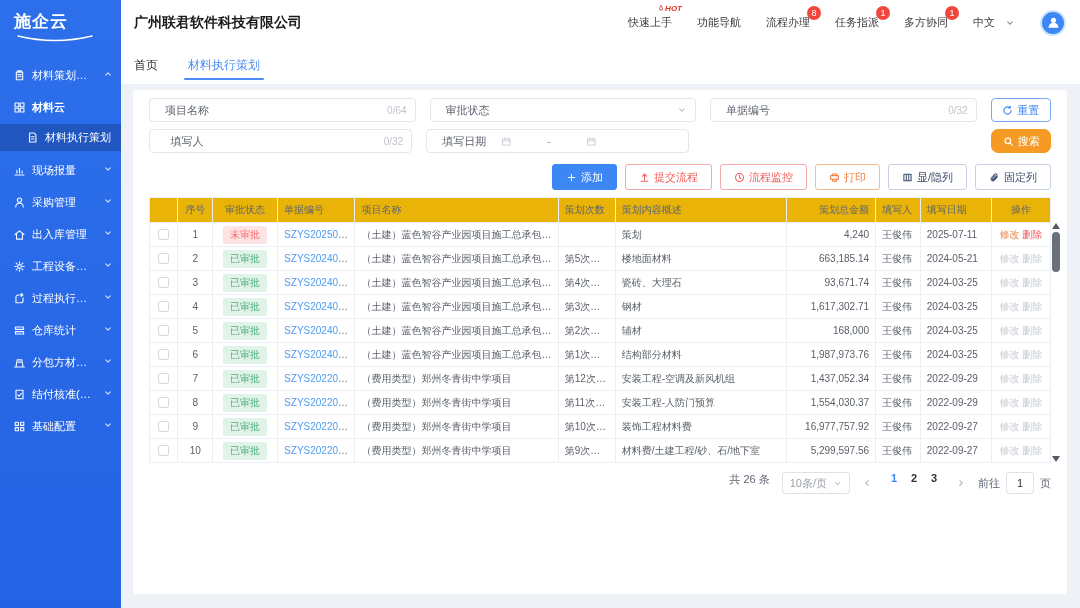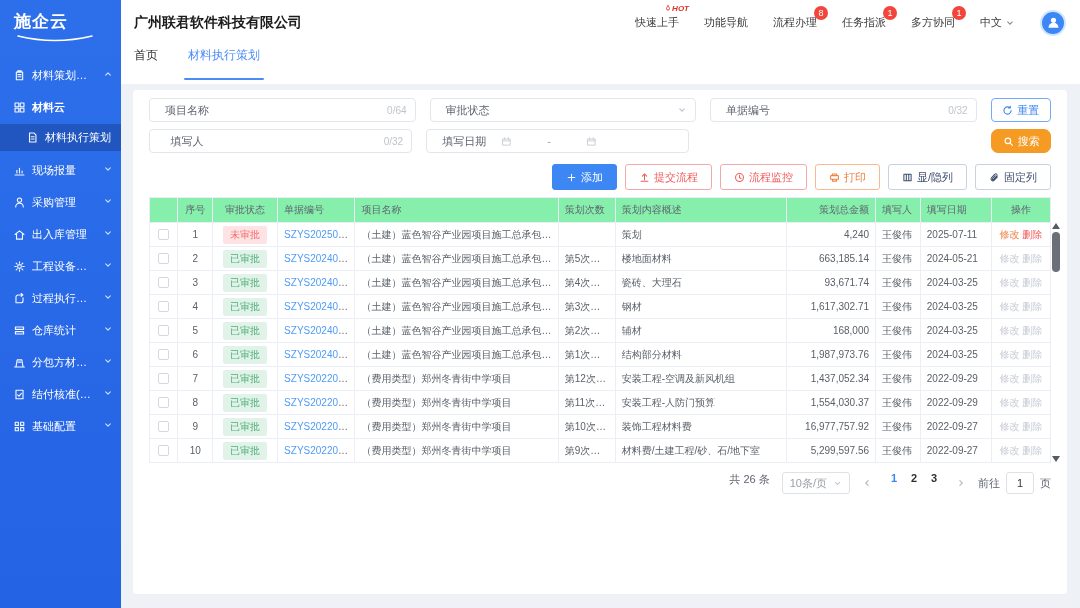--- a/index.html
+++ b/index.html
@@ -29,27 +29,27 @@
   .topbar { height:45px; background:#fff; display:flex; align-items:center;
     padding:0 14px 0 13px; flex:none; }
   .company { font-size:14px; font-weight:bold; color:#1c1c1e; }
   .top-right { margin-left:auto; display:flex; align-items:center; gap:25px; }
   .nav-item { position:relative; font-size:11px; color:#3a3a3e; cursor:pointer; white-space:nowrap; }
   .nav-badge { position:absolute; top:-9px; right:-11px; min-width:14px; height:14px;
     border-radius:8px; background:#f2463c; color:#fff; font-size:9px; line-height:14px;
     text-align:center; padding:0 3px; }
   .nav-hot { position:absolute; top:-11px; right:-10px; color:#e03127; font-size:8px;
     font-weight:bold; font-style:italic; display:flex; align-items:flex-end; }
-  .lang { display:flex; align-items:center; gap:3px; font-size:11px; color:#3a3a3e; cursor:pointer; }
+  .lang { display:flex; align-items:center; gap:10px; font-size:11px; color:#3a3a3e; cursor:pointer; }
   .avatar { width:26px; height:26px; border-radius:50%; background:#3d87f5;
     border:2px solid #cfe4ff; display:flex; align-items:center; justify-content:center; cursor:pointer; }
 
   .tabbar { height:39px; background:#fff; display:flex; align-items:flex-end; gap:30px;
     padding:0 0 0 13px; flex:none; box-shadow:0 1px 0 #eceef2; }
-  .tab { font-size:12px; color:#303133; padding-bottom:20px; cursor:pointer; position:relative; }
+  .tab { font-size:12px; color:#303133; padding-bottom:10px; cursor:pointer; position:relative; }
   .tab.active { color:#4a8cf7; }
   .tab.active::after { content:""; position:absolute; left:-4px; right:-4px; bottom:4px;
     height:2px; background:#4a8cf7; border-radius:1px; }
 
   .content { flex:1; background:#eef1f5; overflow:hidden; }
   .panel { margin:6px 13px 0 12px; background:#fff; border-radius:4px; height:504px;
     padding:8px 16px 0; position:relative; }
 
   
   .f-row { display:flex; align-items:center; gap:14px; margin-bottom:7px; }
@@ -75,21 +75,21 @@
   .tbtn.primary { background:#3d87f5; border-color:#3d87f5; color:#fff; }
   .tbtn.danger  { border-color:#f3a9a9; color:#f15b5b; }
   .tbtn.warn    { border-color:#f5bb92; color:#ef8143; }
   .tbtn.plain   { border-color:#c6d1e2; color:#3e4f6e; }
 
   
   .twrap { position:relative; }
   table { width:100%; border-collapse:collapse; table-layout:fixed; font-size:10px; }
   th, td { border:1px solid #ebeef5; padding:0 6px; height:24px; color:#5a6069;
     white-space:nowrap; overflow:hidden; text-overflow:ellipsis; }
-  th { background:#86efac; color:#5f6670; font-weight:normal; height:25px; }
+  th { background:#eab308; color:#5f6670; font-weight:normal; height:25px; }
   .al { text-align:left; } .ac { text-align:center; } .ar { text-align:right; }
   .cb { display:inline-block; width:11px; height:11px; border:1px solid #d4d8df;
     border-radius:2px; background:#fff; vertical-align:middle; cursor:pointer; }
   .link { color:#4f9bf5; cursor:pointer; }
   .badge { display:inline-block; padding:2px 7px; border-radius:2px; font-size:10px; }
   .badge.pending  { background:#fde3e3; color:#f56c6c; }
   .badge.approved { background:#e1f3e9; color:#4fae78; }
   .op { cursor:pointer; }
   .op-edit.on { color:#ef8143; } .op-del.on { color:#f15b5b; }
   .op.off { color:#c6cbd3; }

